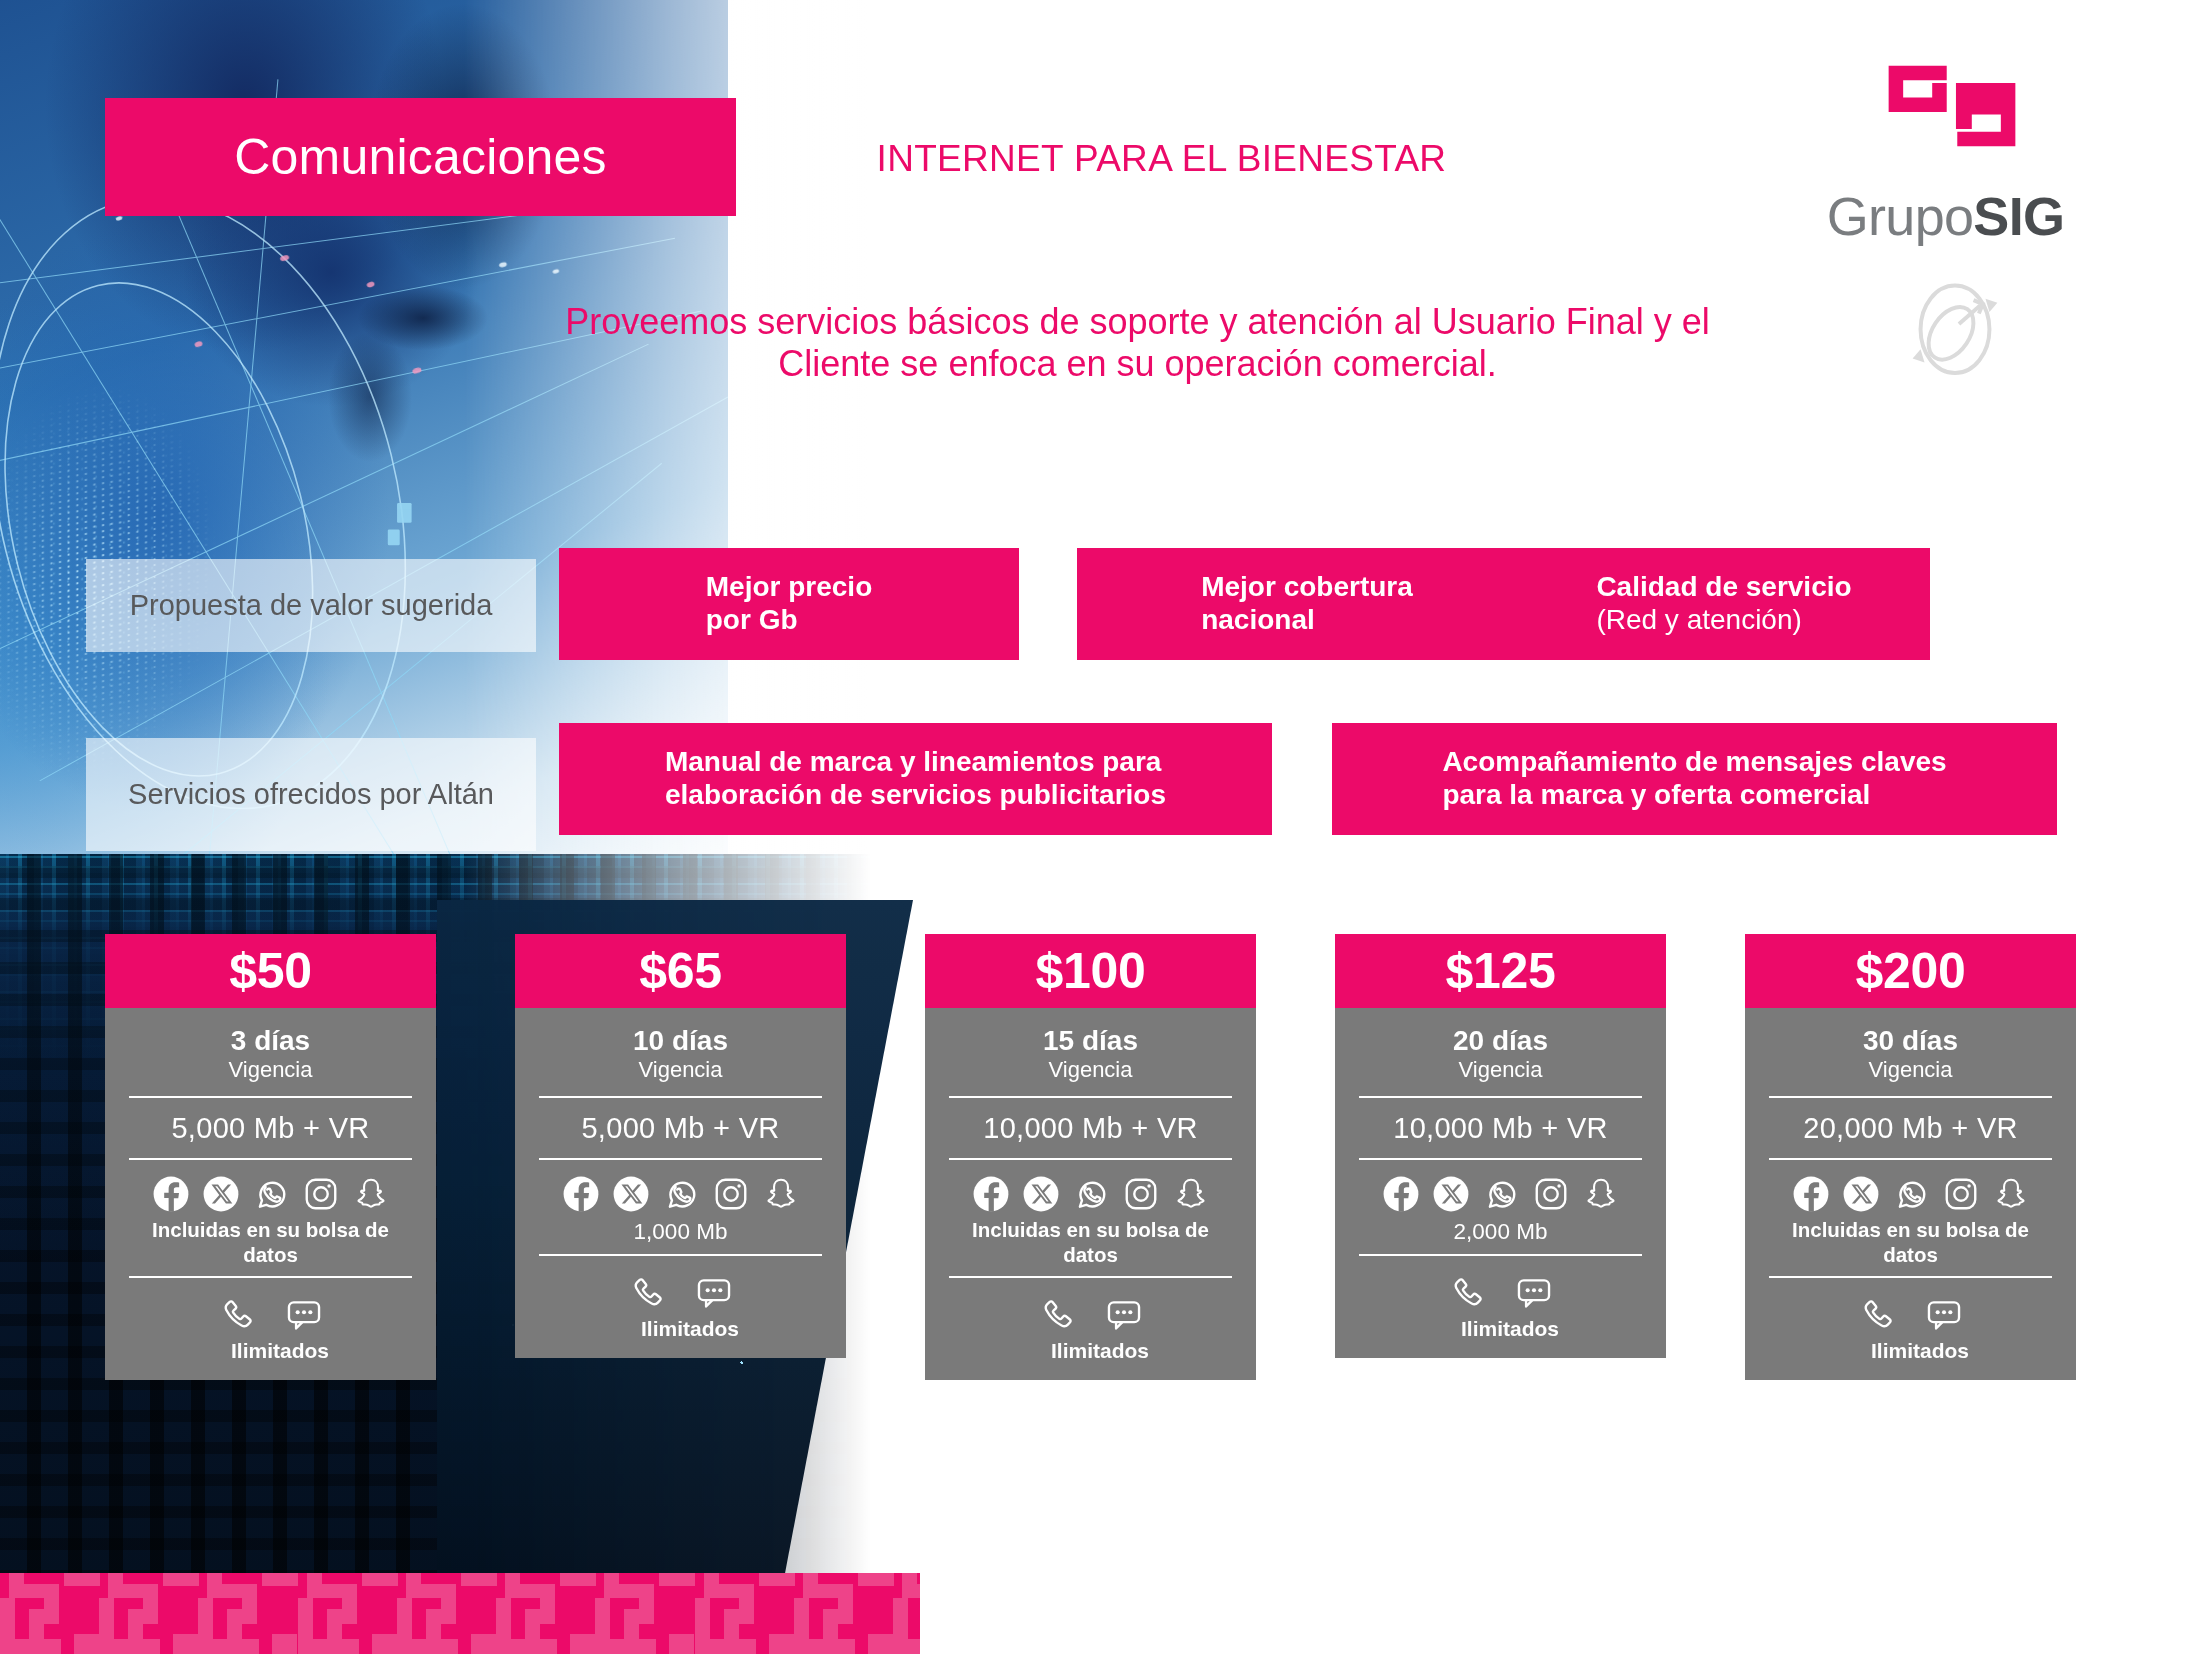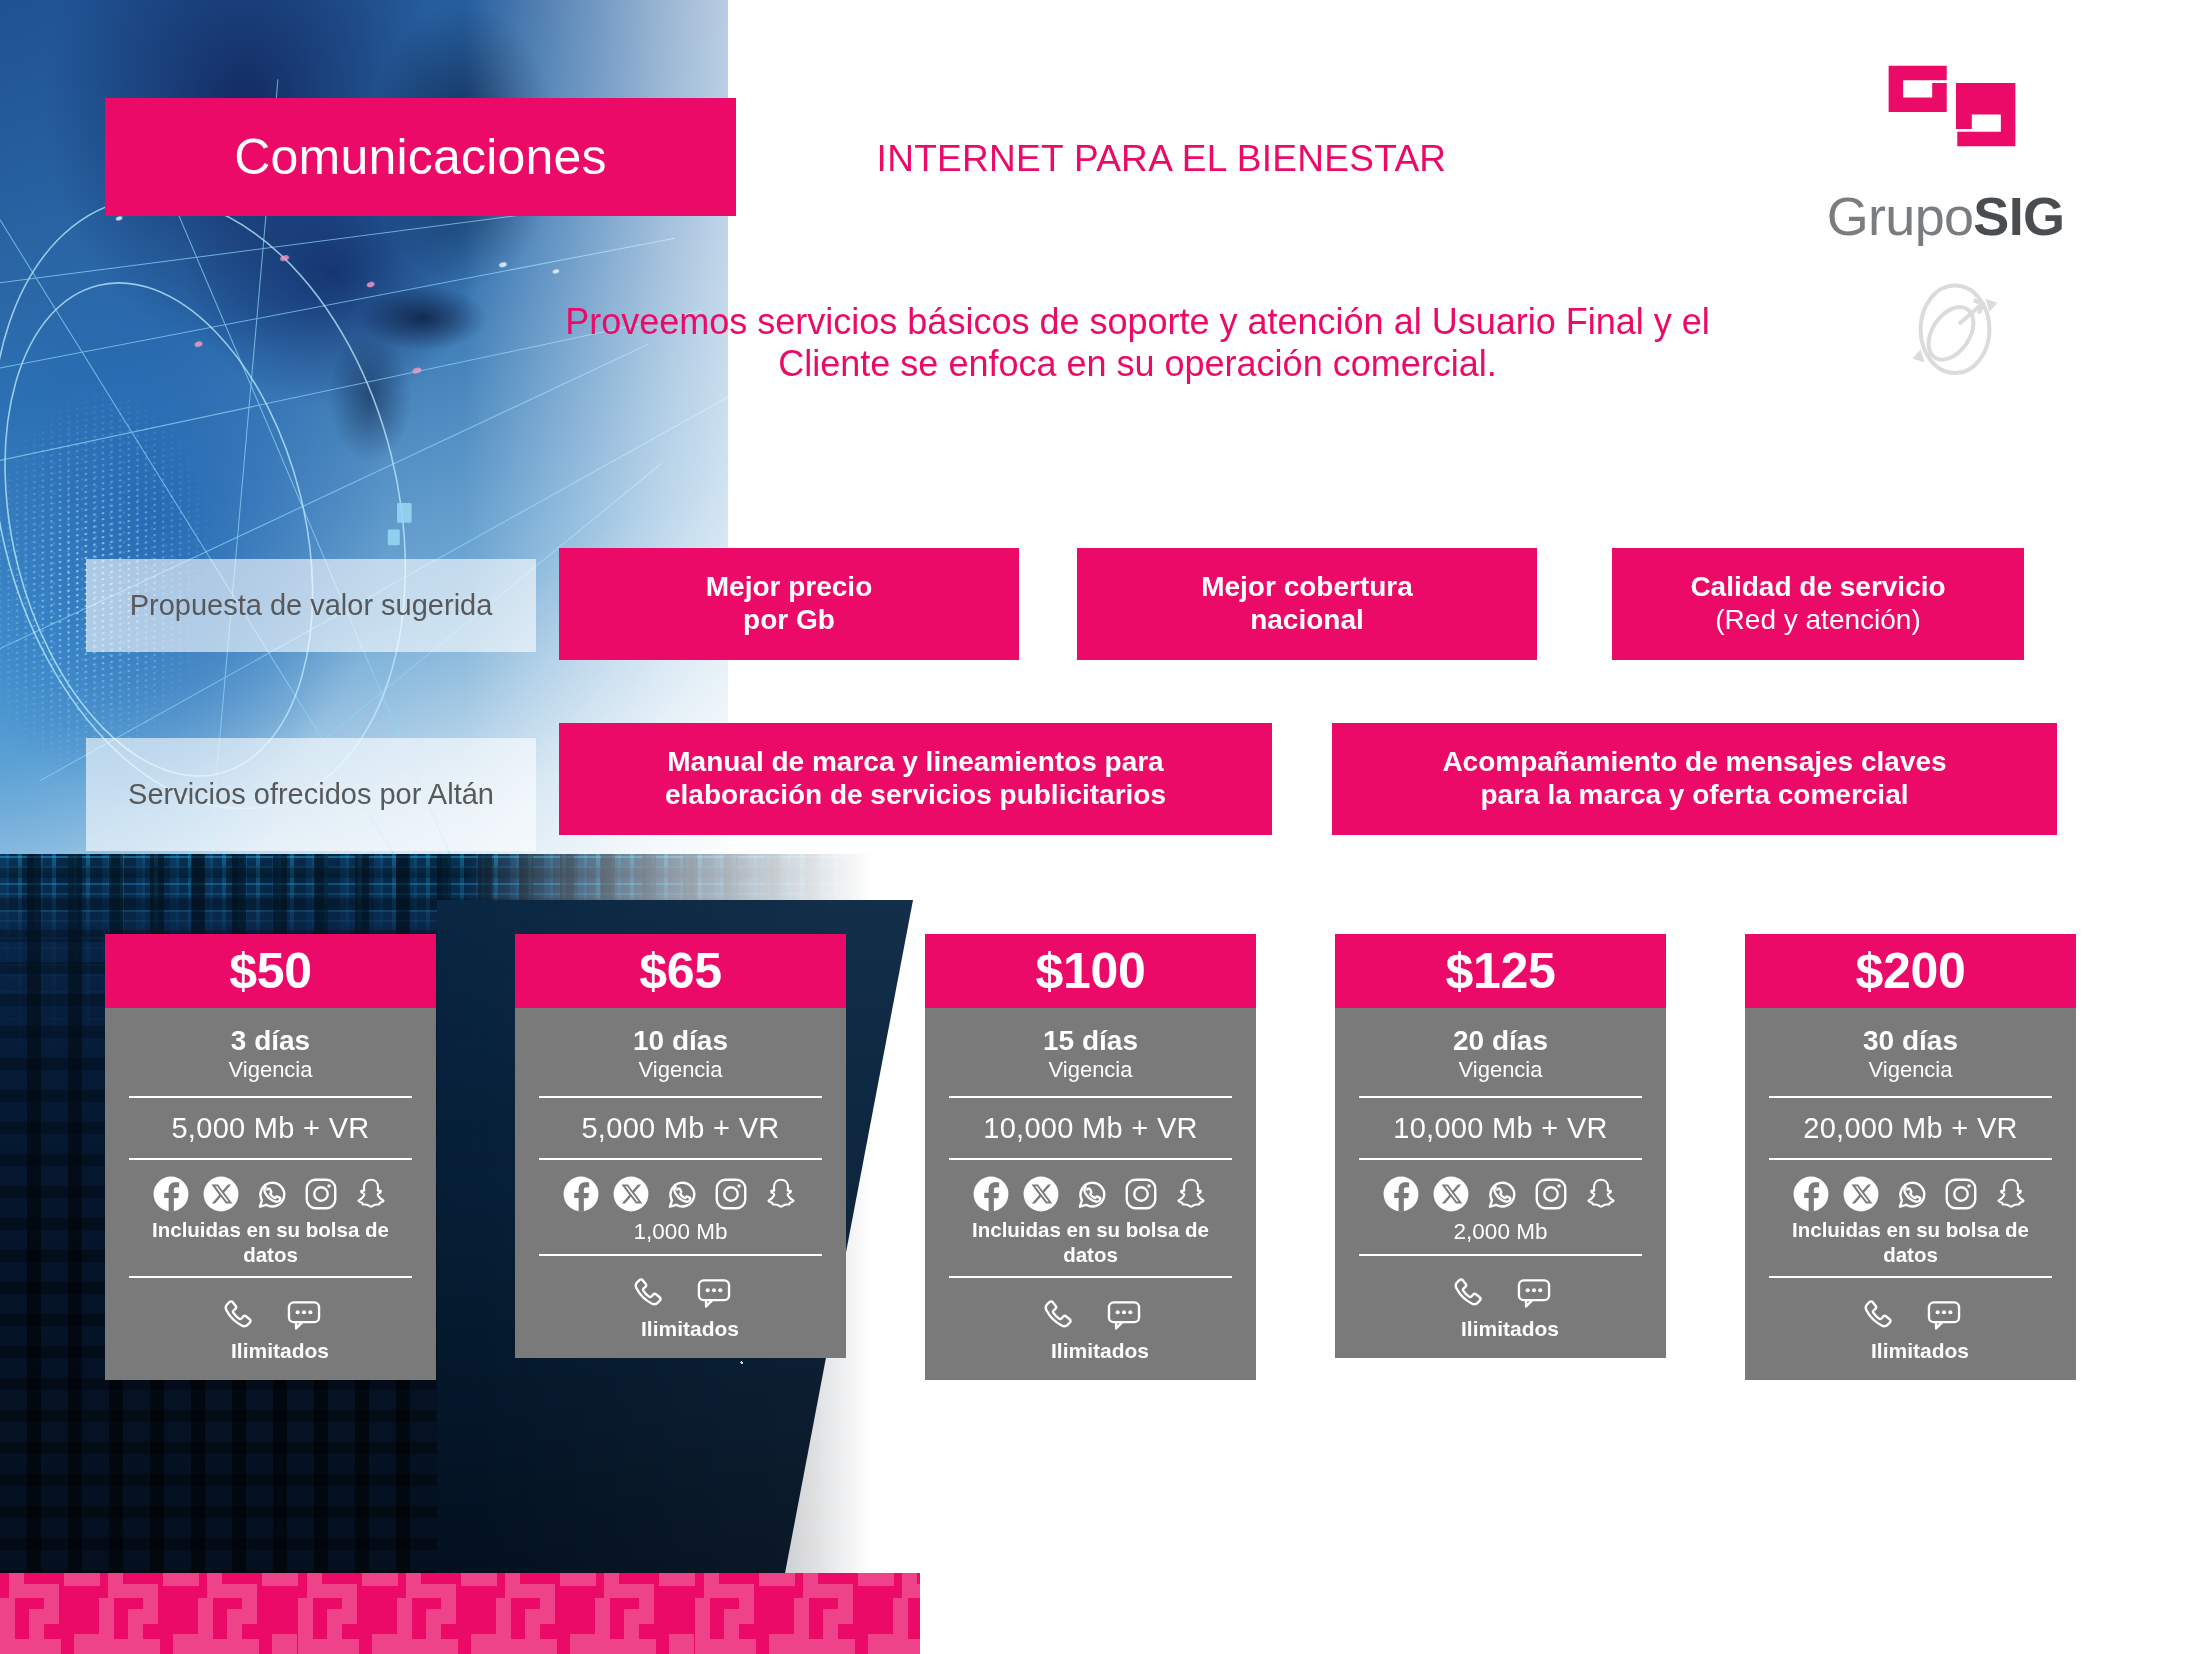--- a/index.html
+++ b/index.html
@@ -114,28 +114,28 @@
     position:absolute;color:#58595B;font-size:29px;line-height:1.22;text-align:center;
     background:rgba(255,255,255,.60);
     display:flex;align-items:center;justify-content:center;
   }
   #rl-1{left:86px;top:559px;width:450px;height:93px;}
   #rl-2{left:86px;top:738px;width:450px;height:113px;}
 
   
   .pbox{
     position:absolute;background:#EC0A69;color:#fff;
-    display:flex;align-items:center;justify-content:center;text-align:center;
+    display:flex;align-items:center;justify-content:center;text-align:left;
     font-weight:bold;line-height:1.17;
   }
   .pbox.r1{height:112px;font-size:28px;}
   .pbox.r2{height:112px;font-size:28px;}
   #pb-1{left:559px;top:548px;width:460px;}
   #pb-2{left:1077px;top:548px;width:460px;}
-  #pb-3{left:1612px;top:548px;width:412px;}
+  #pb-3{left:1518px;top:548px;width:412px;}
   #pb-4{left:559px;top:723px;width:713px;}
   #pb-5{left:1332px;top:723px;width:725px;}
   .pbox .sub{font-weight:normal;}
 
   
   .card{position:absolute;top:934px;width:331px;}
   .card .chead{
     height:74px;background:#EC0A69;color:#fff;
     display:flex;align-items:center;justify-content:center;
     font-size:50px;font-weight:bold;letter-spacing:-0.3px;

